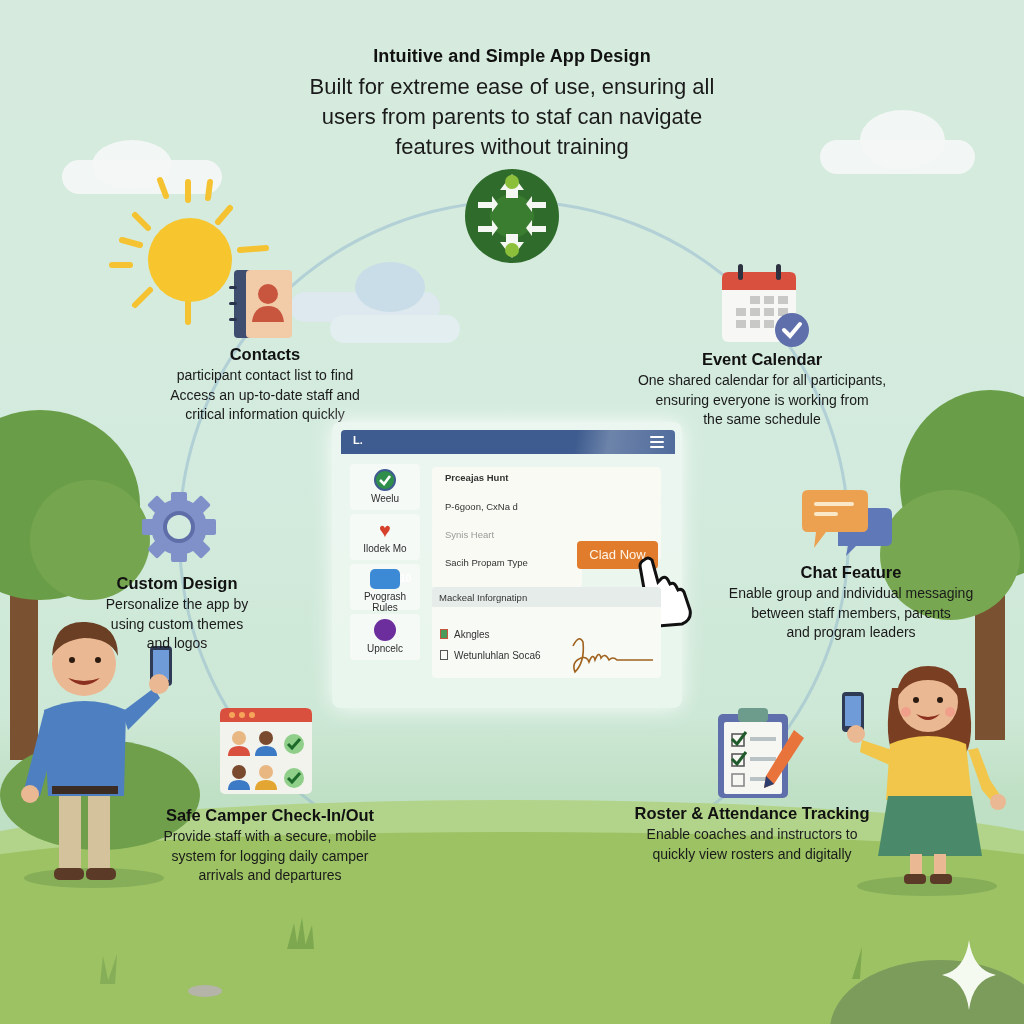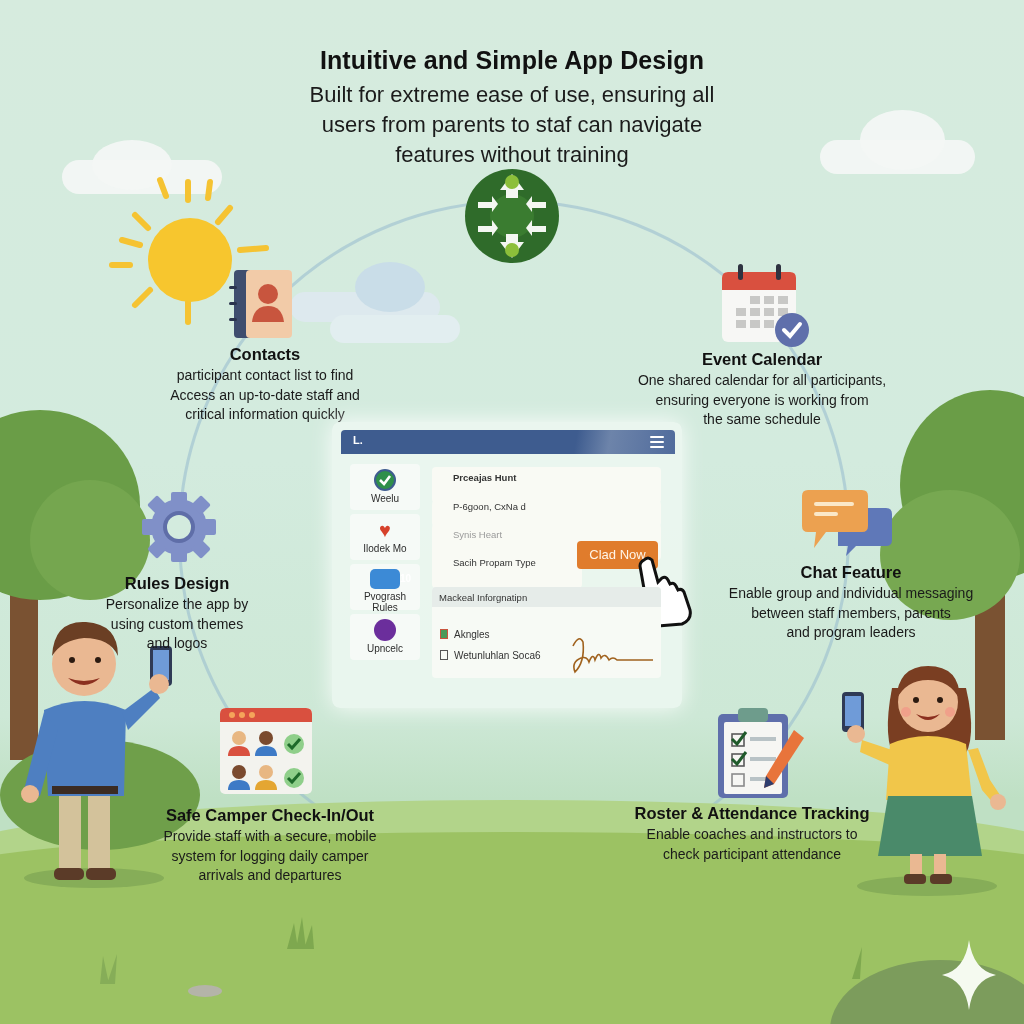--- a/index.html
+++ b/index.html
@@ -7,21 +7,21 @@
   body {
     position: relative;
     font-family: "Liberation Sans", "DejaVu Sans", sans-serif;
     background: linear-gradient(180deg, #d6ebde 0%, #d3ebde 45%, #cde8d6 70%, #bfe0c4 78%);
     color: #151515;
   }
   .abs { position: absolute; }
 
   
   .hero { left: 212px; top: 46px; width: 600px; text-align: center; }
-  .hero h1 { font-size: 25px; font-weight: bold; color: #111; margin-bottom: 5px; letter-spacing: 0.1px; }
+  .hero h1 { font-size: 18px; font-weight: bold; color: #111; margin-bottom: 5px; letter-spacing: 0.1px; }
   .hero p { font-size: 22px; line-height: 30px; color: #1b1b1b; }
 
   
   .cloud { background: #f3f7f4; border-radius: 40px; opacity: 0.95; }
   .cloud::before, .cloud::after { content: ""; position: absolute; background: #f3f7f4; border-radius: 50%; }
 
   
   .ground {
     left: -60px; top: 832px; width: 1144px; height: 260px;
     background: #9cc263;
@@ -55,21 +55,21 @@
     background: linear-gradient(100deg, #3e5c8f 0%, #3e5c8f 70%, #6d84aa 80%, #506b9c 100%);
     border-radius: 4px 4px 0 0;
   }
   .mock-logo { left: 353px; top: 434px; font-size: 11px; color: #fff; font-weight: bold; }
   .hamb { left: 650px; top: 436px; width: 14px; height: 12px; }
   .hamb span { display: block; height: 2.4px; background: #fff; margin-bottom: 2.5px; border-radius: 1px; }
 
   .side-item { background: #f6faf7; border-radius: 4px; width: 70px; text-align: center; font-size: 10px; color: #2d2d2d; }
   .side-item .ico { margin: 5px auto 2px; width: 22px; height: 22px; border-radius: 50%; }
 
-  .fld { background: #f9faf4; border-radius: 4px; height: 36px; font-size: 9.5px; padding: 5px 21px; color: #333; }
+  .fld { background: #f9faf4; border-radius: 4px; height: 36px; font-size: 9.5px; padding: 5px 13px; color: #333; }
   .cta {
     left: 577px; top: 541px; width: 81px; height: 28px; background: #e07c2c; border-radius: 4px;
     color: #fff5e8; font-size: 13px; text-align: center; line-height: 28px;
   }
   .info-box { left: 432px; top: 587px; width: 229px; height: 91px; background: #f7faf5; border-radius: 4px; }
   .info-head { left: 432px; top: 587px; width: 229px; height: 20px; background: #e6ece9; border-radius: 4px 4px 0 0;
                font-size: 9.5px; padding: 5px 7px; color: #333; }
   .info-line { font-size: 10px; color: #333; }
 </style>
 </head>
@@ -302,21 +302,21 @@
 </div>
 
 <div class="abs feat" style="left:612px;top:350px;width:300px;">
   <h3>Event Calendar</h3>
   <p>One shared calendar for all participants,</p>
   <p>ensuring everyone is working from</p>
   <p>the same schedule</p>
 </div>
 
 <div class="abs feat" style="left:92px;top:574px;width:170px;">
-  <h3>Rules Design</h3>
+  <h3>Custom Design</h3>
   <p>Personalize the app by</p>
   <p>using custom themes</p>
   <p>and logos</p>
 </div>
 
 <div class="abs feat" style="left:706px;top:563px;width:290px;">
   <h3>Chat Feature</h3>
   <p>Enable group and individual messaging</p>
   <p>between staff members,  parents</p>
   <p>and program leaders</p>
@@ -325,21 +325,21 @@
 <div class="abs feat" style="left:135px;top:806px;width:270px;">
   <h3>Safe Camper Check-In/Out</h3>
   <p>Provide staff with a secure, mobile</p>
   <p>system for logging daily camper</p>
   <p>arrivals and departures</p>
 </div>
 
 <div class="abs feat" style="left:612px;top:804px;width:280px;">
   <h3>Roster &amp; Attendance Tracking</h3>
   <p>Enable coaches and instructors to</p>
-  <p>check participant attendance</p>
+  <p>quickly view rosters and digitally</p>
 </div>
 
 <div class="abs mock"></div>
 <div class="abs mock-bar"></div>
 <div class="abs mock-logo">L.</div>
 <div class="abs hamb">
     <span></span>
     <span></span>
     <span></span>
   </div>

